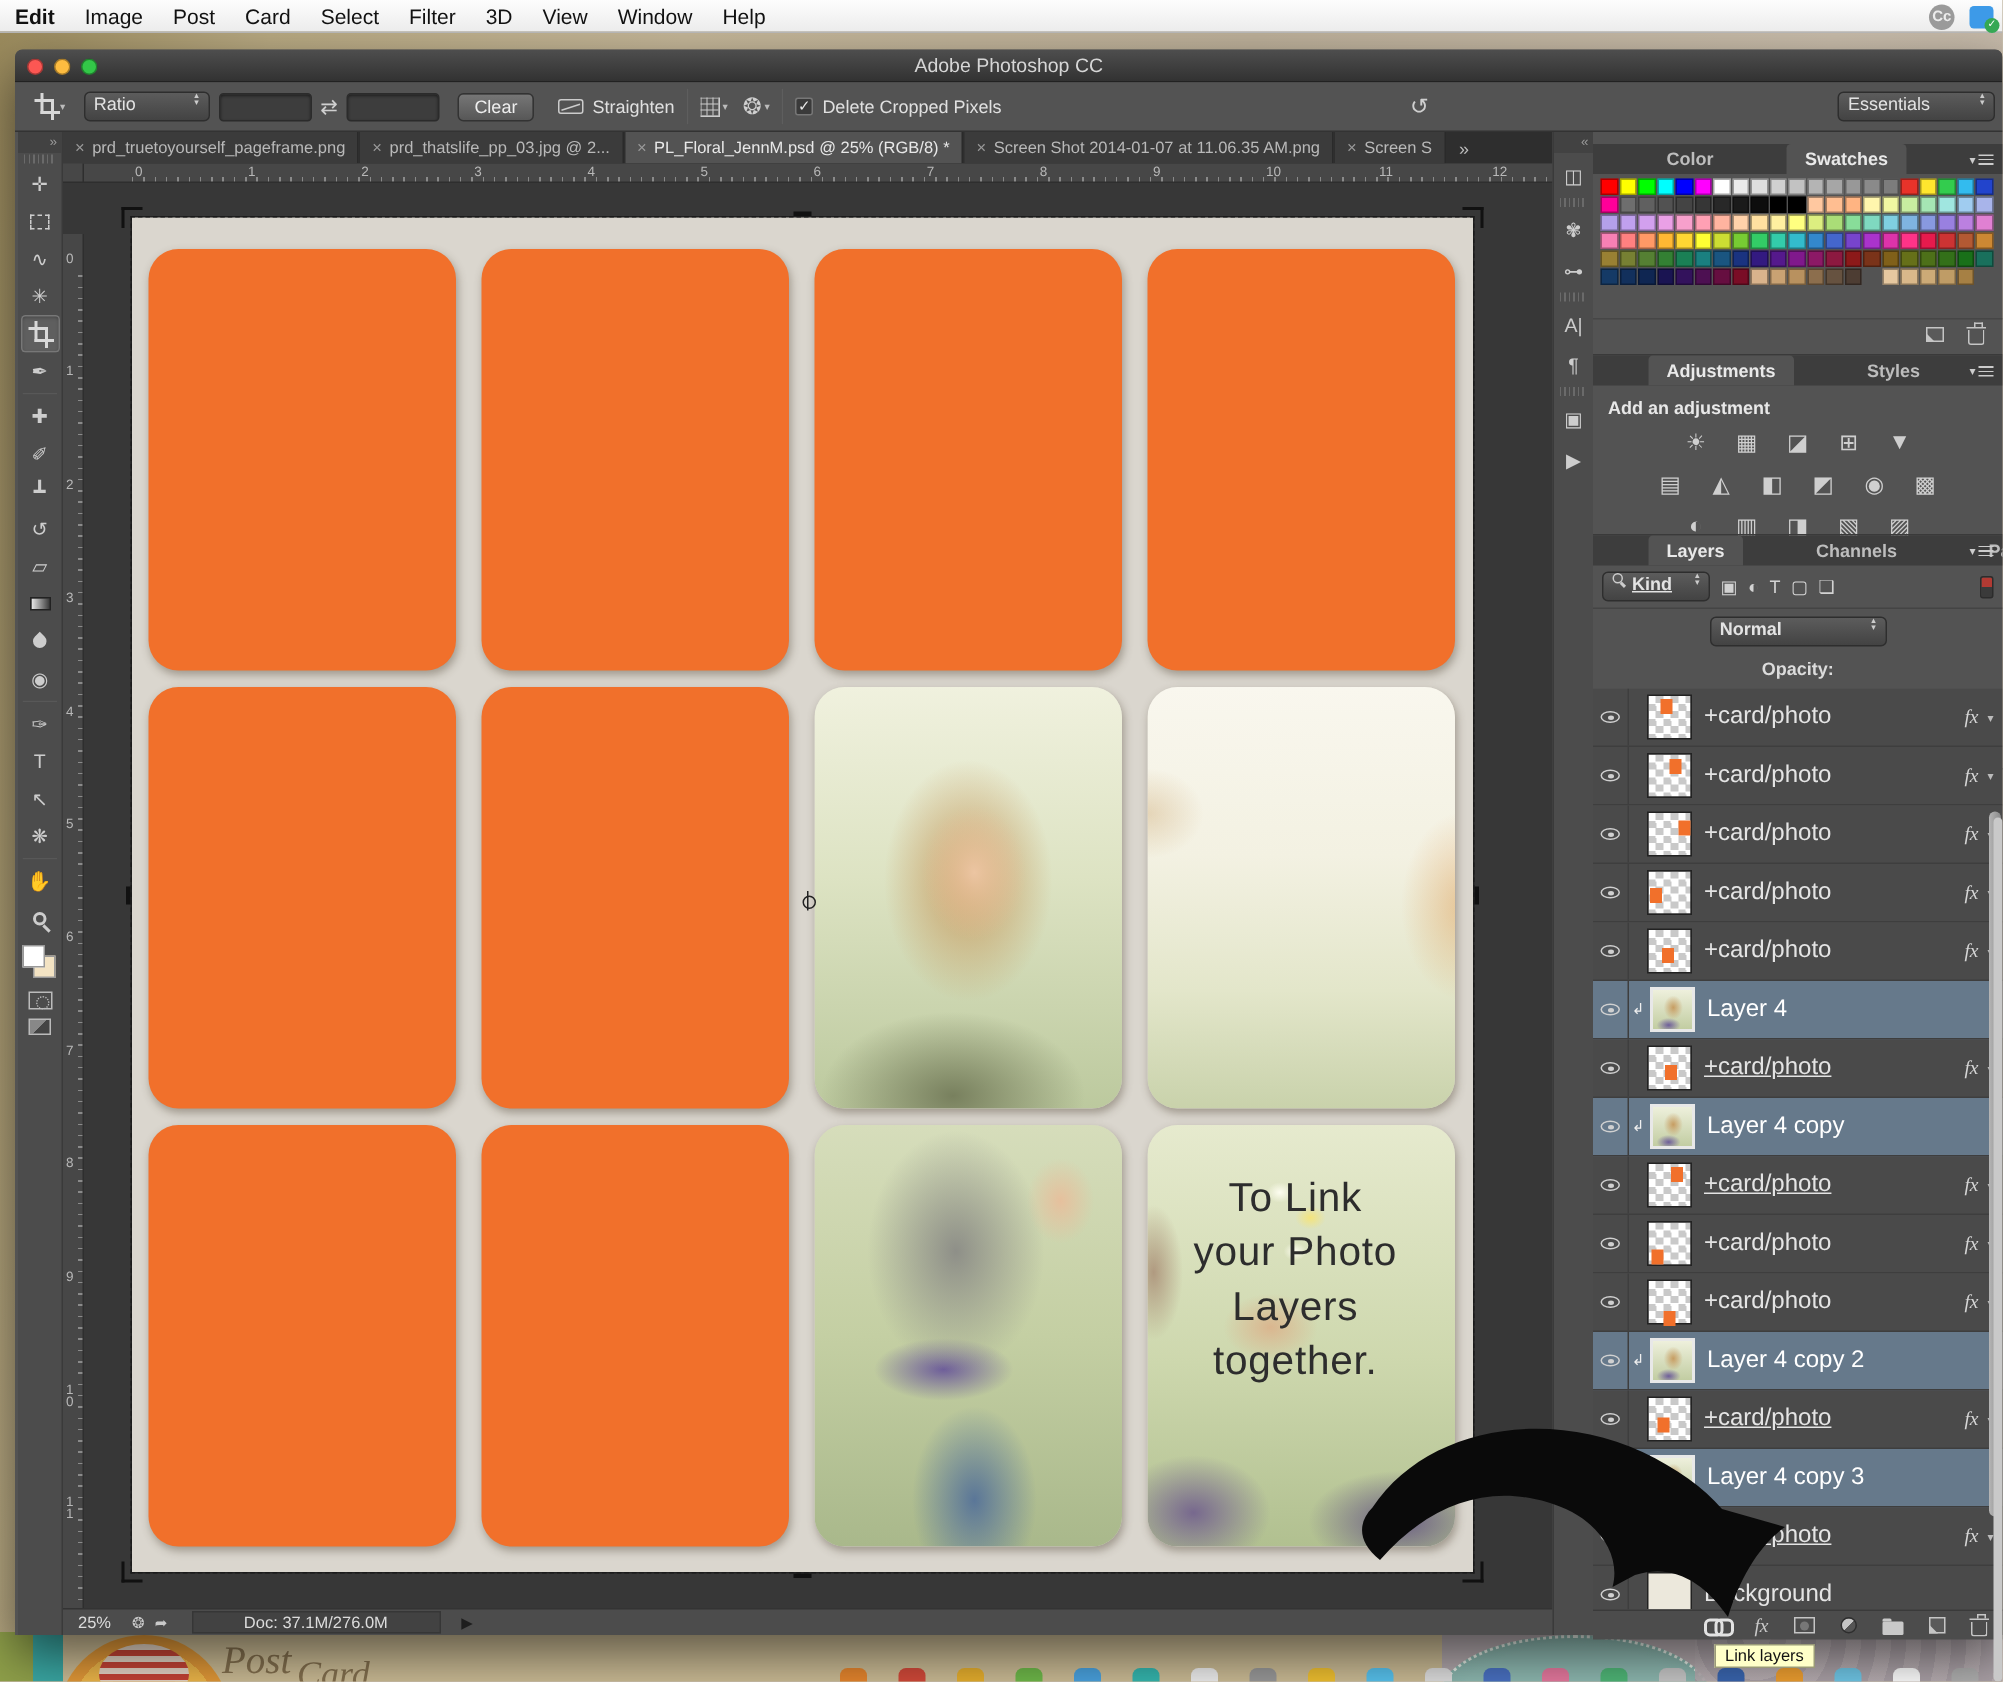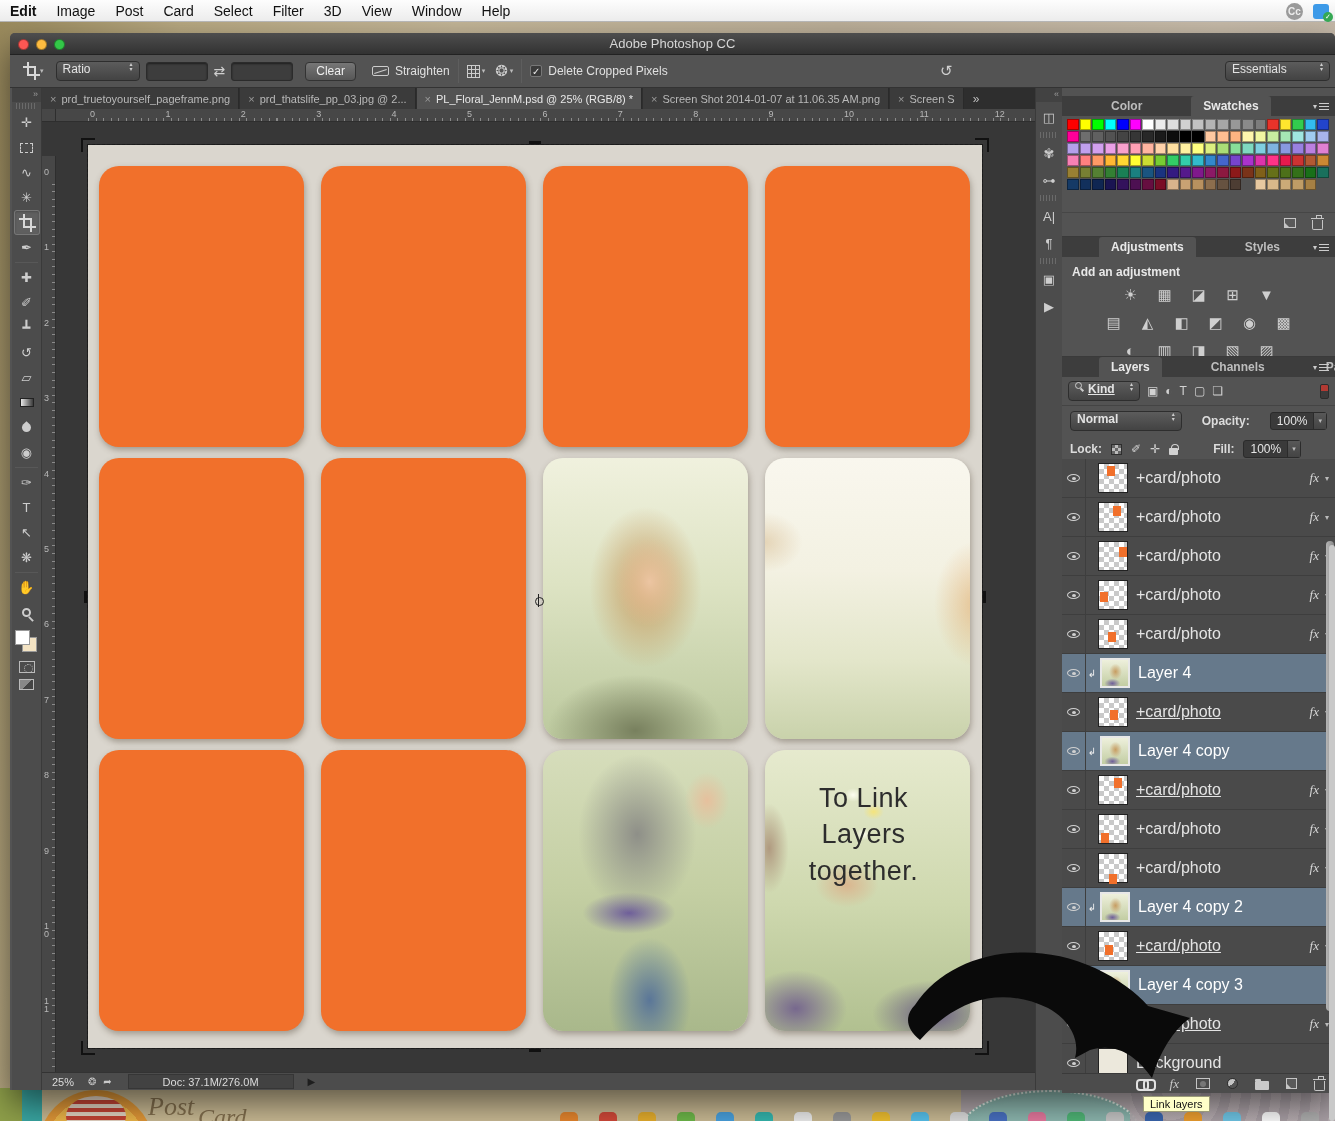--- a/index.html
+++ b/index.html
@@ -167,21 +167,21 @@
 .adj-row { display:flex; justify-content:center; gap:14px; padding:5px 0; }
 .adj-ic { color:#cfcfcf; font-size:15px; width:20px; text-align:center; }
 
 
 .lp-filter { display:flex; align-items:center; gap:7px; padding:4px 6px; border-bottom:1px solid #444; }
 .kind-pill { width:72px; }
 .mag { width:7px; height:7px; border:1.5px solid #ccc; border-radius:50%; position:relative; }
 .mag::after { content:""; position:absolute; left:5px; top:5px; width:1.5px; height:4px; background:#ccc; transform:rotate(-45deg); }
 .flt-ic { color:#d2d2d2; font-size:12px; }
 .flt-toggle { margin-left:auto; width:9px; height:15px; border-radius:2px; background:linear-gradient(#b23a33 0 48%,#3a3a3a 48%); border:1px solid #2c2c2c; }
-.lp-blend { display:flex; align-items:center; gap:20px; padding:5px 8px; }
+.lp-blend { display:flex; align-items:center; gap:8px; padding:5px 8px;flex-direction:column; }
 .blend-pill { width:118px; justify-content:space-between; }
 .lbl { font-size:12px; color:#dcdcdc; font-weight:bold; }
 .val-box { background:#3a3a3a; border:1px solid #2b2b2b; border-radius:3px; height:18px; display:flex; align-items:center; font-size:12px; color:#e6e6e6; }
 .val-box .v { padding:0 6px; }
 .val-box .dd { border-left:1px solid #2b2b2b; padding:0 4px; font-size:7px; color:#bbb; background:linear-gradient(#585858,#444); height:100%; display:flex; align-items:center; }
 .lp-lock { display:flex; align-items:center; gap:9px; padding:4px 8px 6px; border-bottom:1px solid #3e3e3e; }
 .lk-checker { width:11px; height:11px; background:conic-gradient(#bbb 25%,#666 0 50%,#bbb 0 75%,#666 0) 0 0/6px 6px; border:1px solid #2e2e2e; }
 .lk-ic { color:#d2d2d2; font-size:12px; }
 .ic-lock { width:9px; height:7px; background:#d2d2d2; border-radius:1px; position:relative; margin-top:4px; }
 .ic-lock::before { content:""; position:absolute; left:1.5px; top:-4px; width:6px; height:5px; border:1.5px solid #d2d2d2; border-bottom:none; border-radius:4px 4px 0 0; }
@@ -440,20 +440,21 @@
             <div class="cell card"></div>
             <div class="cell card"></div>
             <div class="cell photo-girl-top"></div>
             <div class="cell photo-light"></div>
             <div class="cell card"></div>
             <div class="cell card"></div>
             <div class="cell photo-girl-bottom"></div>
             <div class="cell photo-flowers">
               <div class="overlay-text">
                 <span>To Link</span>
+                <span>your Photo</span>
                 <span>Layers</span>
                 <span>together.</span>
               </div>
             </div>
           </div>
         <div class="ants"></div>
         <div class="crop-corner cc-tl"></div>
         <div class="crop-corner cc-tr"></div>
         <div class="crop-corner cc-bl"></div>
         <div class="crop-corner cc-br"></div>

